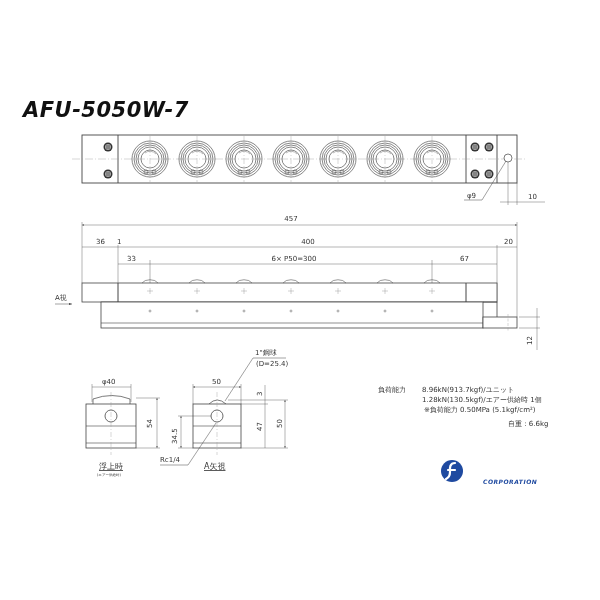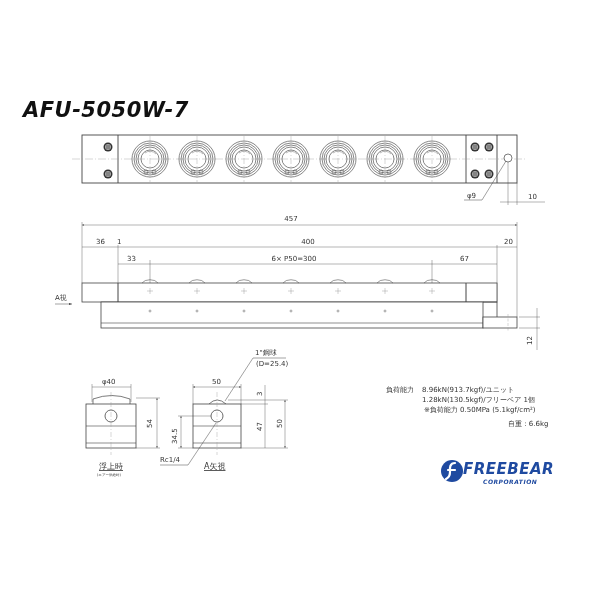--- a/index.html
+++ b/index.html
@@ -190,26 +190,25 @@
     <line x1="241" y1="448" x2="288" y2="448" stroke="#444" stroke-width="0.4"></line>
     <line x1="265" y1="385" x2="265" y2="448" stroke="#444" stroke-width="0.4"></line>
     <line x1="285" y1="400" x2="285" y2="448" stroke="#444" stroke-width="0.4" marker-start="url(#arrs)" marker-end="url(#arr)"></line>
     <text class="dimtxt" x="262" y="396" transform="rotate(-90 262 396)">3</text>
     <text class="dimtxt" x="262" y="431" transform="rotate(-90 262 431)">47</text>
     <text class="dimtxt" x="282" y="428" transform="rotate(-90 282 428)">50</text>
     <text class="dimtxt" x="204" y="469" style="font-size:8px;" text-decoration="underline">A矢視</text>
   </g>
 </svg>
 
-<div class="spec" style="left:386px;top:385px;">負荷能力</div>
+<div class="spec" style="left:378px;top:385px;">負荷能力</div>
 <div class="spec" style="left:422px;top:385px;">8.96kN(913.7kgf)/ユニット</div>
-<div class="spec" style="left:422px;top:395px;">1.28kN(130.5kgf)/フリーベア 1個</div>
+<div class="spec" style="left:422px;top:395px;">1.28kN(130.5kgf)/エアー供給時 1個</div>
 <div class="spec" style="left:424px;top:405px;">※負荷能力 0.50MPa (5.1kgf/cm²)</div>
 <div class="spec" style="left:508px;top:419px;text-align:right;">自重 : 6.6kg</div>
 
 <div class="logo">
   <svg width="22" height="26" viewBox="0 0 22 26" style="position:absolute;left:0;top:-2px;">
     <circle cx="11" cy="13" r="11" fill="#1f4aa0"></circle>
     <path d="M14,5 C8,5 9,11 9,14 C9,18 7,20 5,21 M7,12 H14" fill="none" stroke="#fff" stroke-width="2.2" stroke-linecap="round"></path>
   </svg>
-  <div class="logo-name">FREEBEAR</div>
   <div class="logo-sub">CORPORATION</div>
 </div>
 
 </body></html>

